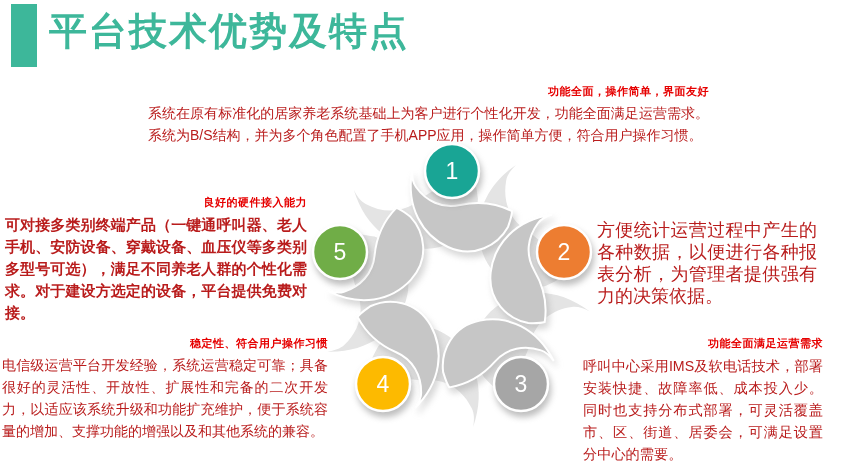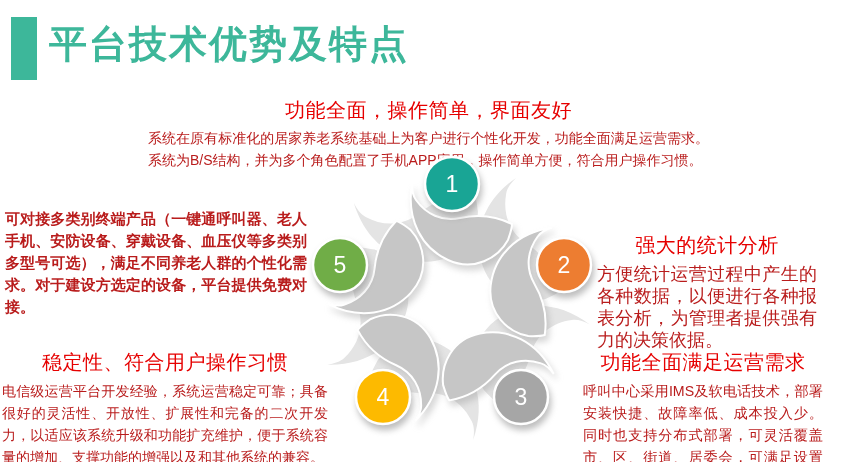--- a/index.html
+++ b/index.html
@@ -1,52 +1,52 @@
 <!DOCTYPE html>
 <html><head>
 <meta charset="utf-8">
 <style>
   html,body{margin:0;padding:0;}
   body{
     width:850px;height:462px;position:relative;overflow:hidden;
     background:#ffffff;
     font-family:"Liberation Sans","DejaVu Sans",sans-serif;
   }
-  .slide{position:absolute;inset:0;margin-top:13px;}
+  .slide{position:absolute;inset:0;}
 
   
   .accent-bar{
     position:absolute;left:11px;top:4px;width:26px;height:63px;
     background:#3db79a;
   }
   .page-title{
     position:absolute;left:49px;top:6px;
     font-size:38px;font-weight:bold;color:#3db79a;
     letter-spacing:2px;white-space:nowrap;
   }
 
   
   .feature{position:absolute;}
   .feature h3{
-    margin:0 0 4px 0;text-align:center;
-    font-size:20px;font-weight:normal;color:#e60000;
+    margin:0 0 4px 0;text-align:right;
+    font-size:11px;font-weight:bold;color:#e60000;
     letter-spacing:0.5px;
   }
   .feature p{
     margin:0;color:#b91c1c;
     text-align:justify;text-justify:inter-ideograph;
   }
   .f1{left:148px;top:84px;width:561px;}
   .f1 p{font-size:14px;line-height:21.5px;}
   .f2{left:597px;top:219px;width:220px;}
   .f2 p{font-size:18px;line-height:22px;}
   .f3{left:583px;top:336px;width:240px;}
   .f3 p{font-size:14.2px;line-height:22px;}
   .f4{left:2px;top:336px;width:326px;}
-  .f4 p{font-size:14px;line-height:22px;}
+  .f4 p{font-size:14px;line-height:22px;font-family:Liberation Serif, serif;}
   .f5{left:5px;top:195px;width:302px;}
   .f5 p{font-size:15px;line-height:22px;font-weight:bold;}
 
   
   .pinwheel{position:absolute;left:272px;top:124px;}
   .arm-light{fill:#e4e4e4;}
   .arm-main{fill:#c6c6c6;stroke:#ffffff;stroke-width:2;}
   .arm-main-wrap{filter:drop-shadow(3px 5px 3px rgba(140,140,140,.35));}
   .node{filter:drop-shadow(2px 5px 3px rgba(110,110,110,.45));}
   .node circle{stroke:#ffffff;stroke-width:2.5;}
@@ -62,35 +62,35 @@
 
   <div class="accent-bar"></div>
   <div class="page-title">平台技术优势及特点</div>
 
   <div class="feature f1">
     <h3>功能全面，操作简单，界面友好</h3>
     <p>系统在原有标准化的居家养老系统基础上为客户进行个性化开发，功能全面满足运营需求。系统为B/S结构，并为多个角色配置了手机APP应用，操作简单方便，符合用户操作习惯。</p>
   </div>
 
   <div class="feature f2">
-    <h3>强大的统计分析</h3>
     <p>方便统计运营过程中产生的各种数据，以便进行各种报表分析，为管理者提供强有力的决策依据。</p>
   </div>
 
   <div class="feature f3">
     <h3>功能全面满足运营需求</h3>
     <p>呼叫中心采用IMS及软电话技术，部署安装快捷、故障率低、成本投入少。同时也支持分布式部署，可灵活覆盖市、区、街道、居委会，可满足设置分中心的需要。</p>
   </div>
 
   <div class="feature f4">
     <h3>稳定性、符合用户操作习惯</h3>
     <p>电信级运营平台开发经验，系统运营稳定可靠；具备很好的灵活性、开放性、扩展性和完备的二次开发力，以适应该系统升级和功能扩充维护，便于系统容量的增加、支撑功能的增强以及和其他系统的兼容。</p>
   </div>
 
   <div class="feature f5">
+    <h3>良好的硬件接入能力</h3>
     <p>可对接多类别终端产品（一键通呼叫器、老人手机、安防设备、穿戴设备、血压仪等多类别多型号可选），满足不同养老人群的个性化需求。对于建设方选定的设备，平台提供免费对接。</p>
   </div>
 
   <svg class="pinwheel" width="360" height="330" viewBox="0 0 360 330">
     <defs>
       <path id="armShape" d="M240,87 C224,79 206,77 188,81 C170,85 154,77 144,63
                              C141,59 140,53 140,47
                              C134,83 150,111 176,123
                              C202,135 226,121 236,103
                              C238,97 240,92 240,87 Z"></path>

